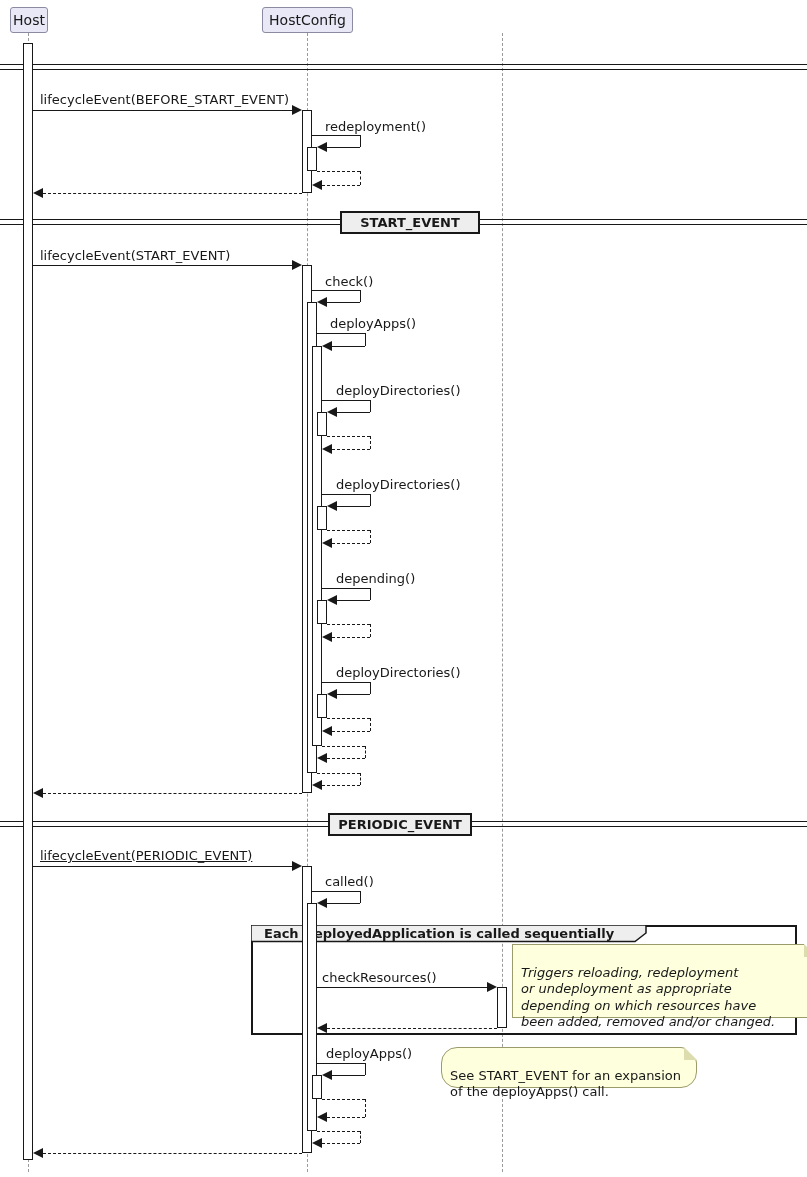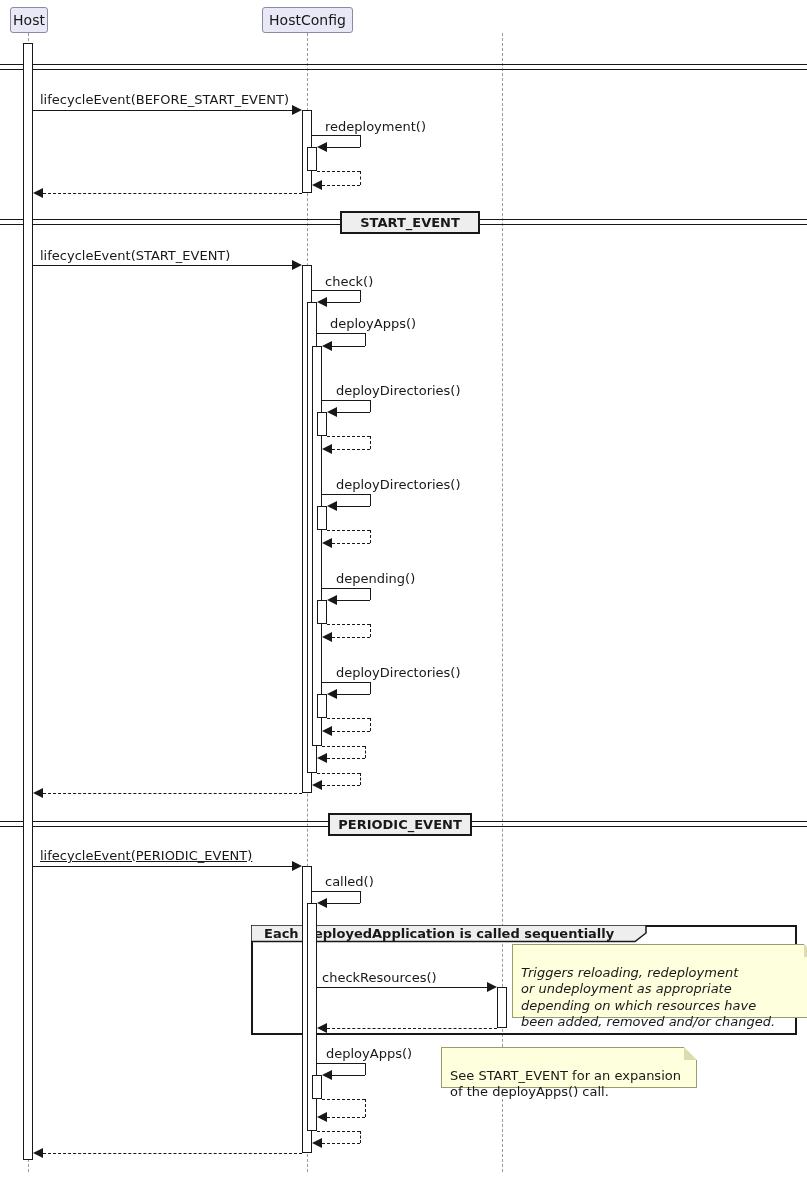--- a/index.html
+++ b/index.html
@@ -199,21 +199,21 @@
 been added, removed and/or changed.</span>
     <span class="fold"></span>
   </div>
 
   <div class="msg" style="left:326px; top:1046px;">deployApps()</div>
   <div class="hl" style="left:317px; top:1063px; width:48px;"></div>
   <div class="vl" style="left:365px; top:1063px; height:12px;"></div>
   <div class="hl" style="left:332px; top:1075px; width:33px;"></div>
   <div class="arl" style="left:322px; top:1070px;"></div>
 
-  <div class="note" style="left:441px; top:1047px; width:256px; height:41px;">
+  <div class="note" style="left:441px; top:1047px; width:256px; height:41px;border-radius:16px;">
     <span>See START_EVENT for an expansion
 of the deployApps() call.</span>
     <span class="fold"></span>
   </div>
 
   <div class="hl d" style="left:322px; top:1099px; width:43px;"></div>
   <div class="vl d" style="left:365px; top:1099px; height:18px;"></div>
   <div class="hl d" style="left:327px; top:1117px; width:38px;"></div>
   <div class="arl" style="left:317px; top:1112px;"></div>
 

